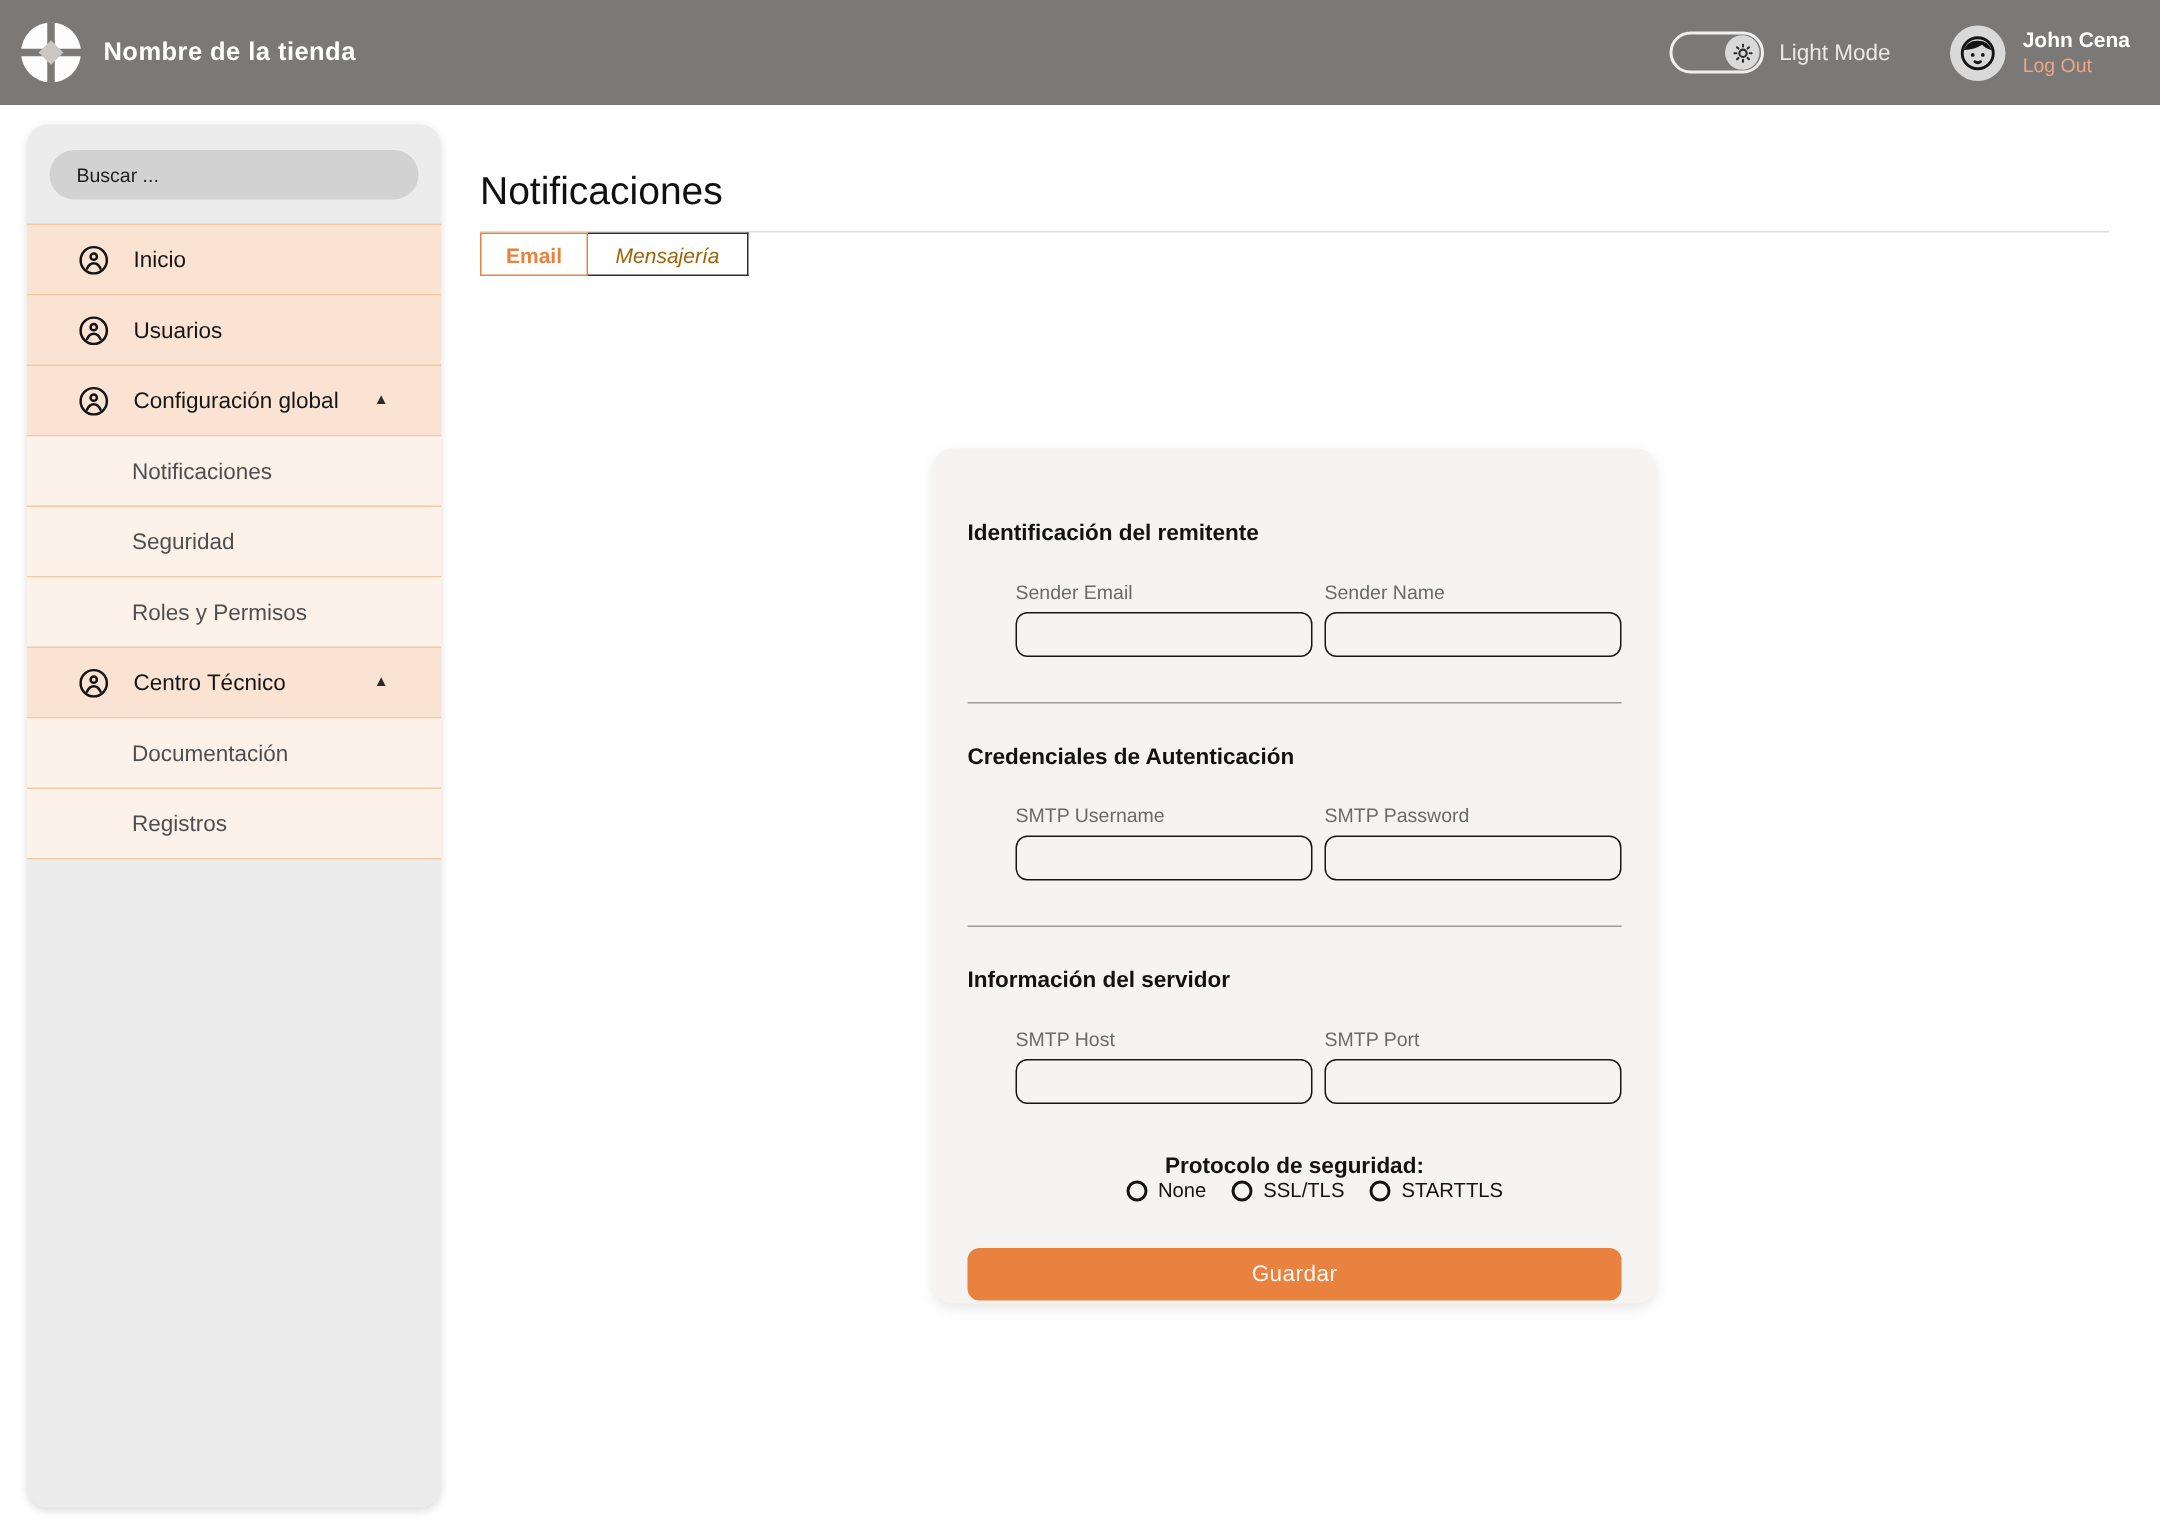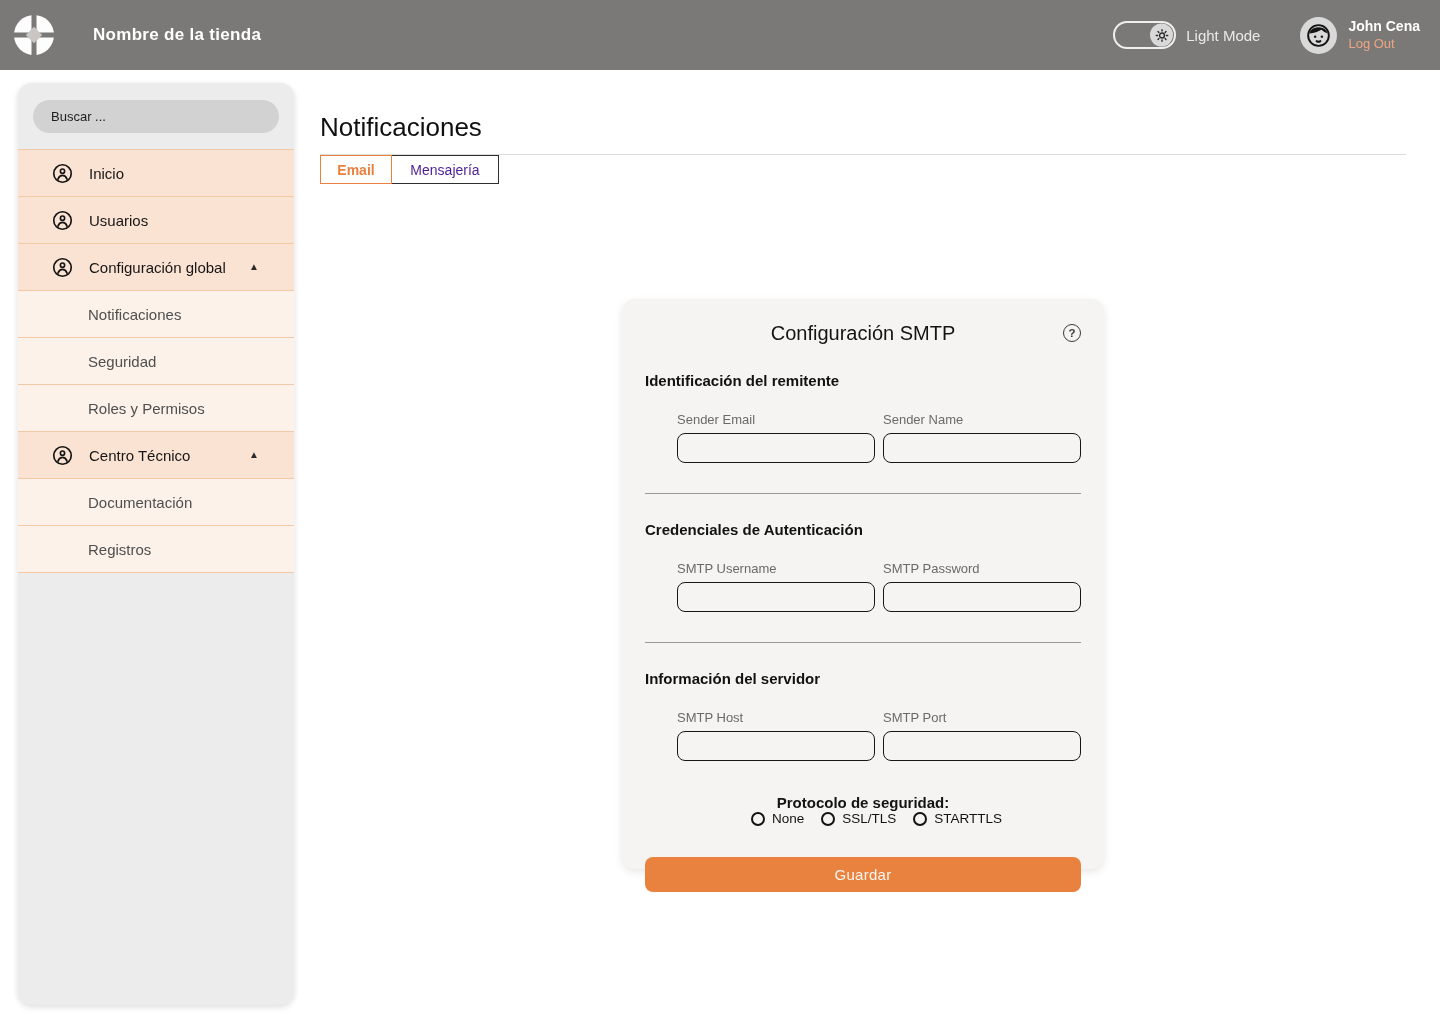--- a/index.html
+++ b/index.html
@@ -19,21 +19,20 @@
   html,body{margin:0;padding:0;}
   body{
     width:1440px;height:1024px;position:relative;overflow:hidden;
     background:#ffffff;font-family:"Liberation Sans",sans-serif;color:#141414;
   }
   
   .header{
     position:absolute;left:0;top:0;width:1440px;height:70px;
     background:var(--header-bg);display:flex;align-items:center;
     padding:0 20px 0 14px;
-    gap:24px;
   }
   .logo{width:40px;height:40px;flex:0 0 auto;}
   .store-name{color:#fff;font-size:17px;font-weight:700;letter-spacing:.3px;margin-left:15px;}
   .header-right{margin-left:auto;display:flex;align-items:center;}
   .toggle{
     width:63px;height:28px;border:2px solid #EFEFEF;border-radius:20px;
     position:relative;margin-right:10px;cursor:pointer;flex:0 0 auto;
   }
   .toggle-knob{
     position:absolute;right:1px;top:50%;transform:translateY(-50%);
@@ -77,21 +76,21 @@
   .msi-label{font-size:15px;color:#4F4F4F;}
   
   .main{position:absolute;left:320px;top:70px;right:34px;}
   .page-title{margin:42px 0 11px 0;font-size:26px;font-weight:500;color:#101010;}
   .tabs-row{border-top:1px solid var(--rule);display:flex;}
   .tab{
     height:29px;display:flex;align-items:center;justify-content:center;
     font-size:14px;cursor:pointer;background:#fff;
   }
   .tab-email{width:72px;border:1px solid var(--accent);color:var(--accent);font-weight:700;}
-  .tab-msg{width:107px;border:1px solid #2E2E2E;border-left:none;color:#4c1d95;}
+  .tab-msg{width:107px;border:1px solid #2E2E2E;border-left:none;color:#a16207;font-style:italic;}
   
   .card{
     position:absolute;left:622px;top:299px;width:482px;height:570px;
     background:var(--card-bg);border-radius:13px;
     box-shadow:0 3px 9px rgba(0,0,0,.10);
     padding:21px 23px;
   }
   .card-head{position:relative;text-align:center;margin-top:2px;}
   .card-title{margin:0;font-size:20px;font-weight:500;color:#141414;}
   .help-icon{
@@ -234,24 +233,20 @@
 
 <div class="main">
   <h1 class="page-title">Notificaciones</h1>
   <div class="tabs-row">
     <div class="tab tab-email">Email</div>
     <div class="tab tab-msg">Mensajería</div>
   </div>
 </div>
 
 <div class="card">
-  <div class="card-head">
-    <h2 class="card-title">Configuración SMTP</h2>
-    <div class="help-icon">?</div>
-  </div>
 
   <div class="section-heading">Identificación del remitente</div>
   <div class="fields-row">
     <div class="field">
       <label class="field-label">Sender Email</label>
       <input class="field-input" type="text" value="" style="">
     </div>
     <div class="field">
       <label class="field-label">Sender Name</label>
       <input class="field-input" type="text" value="" style="">

